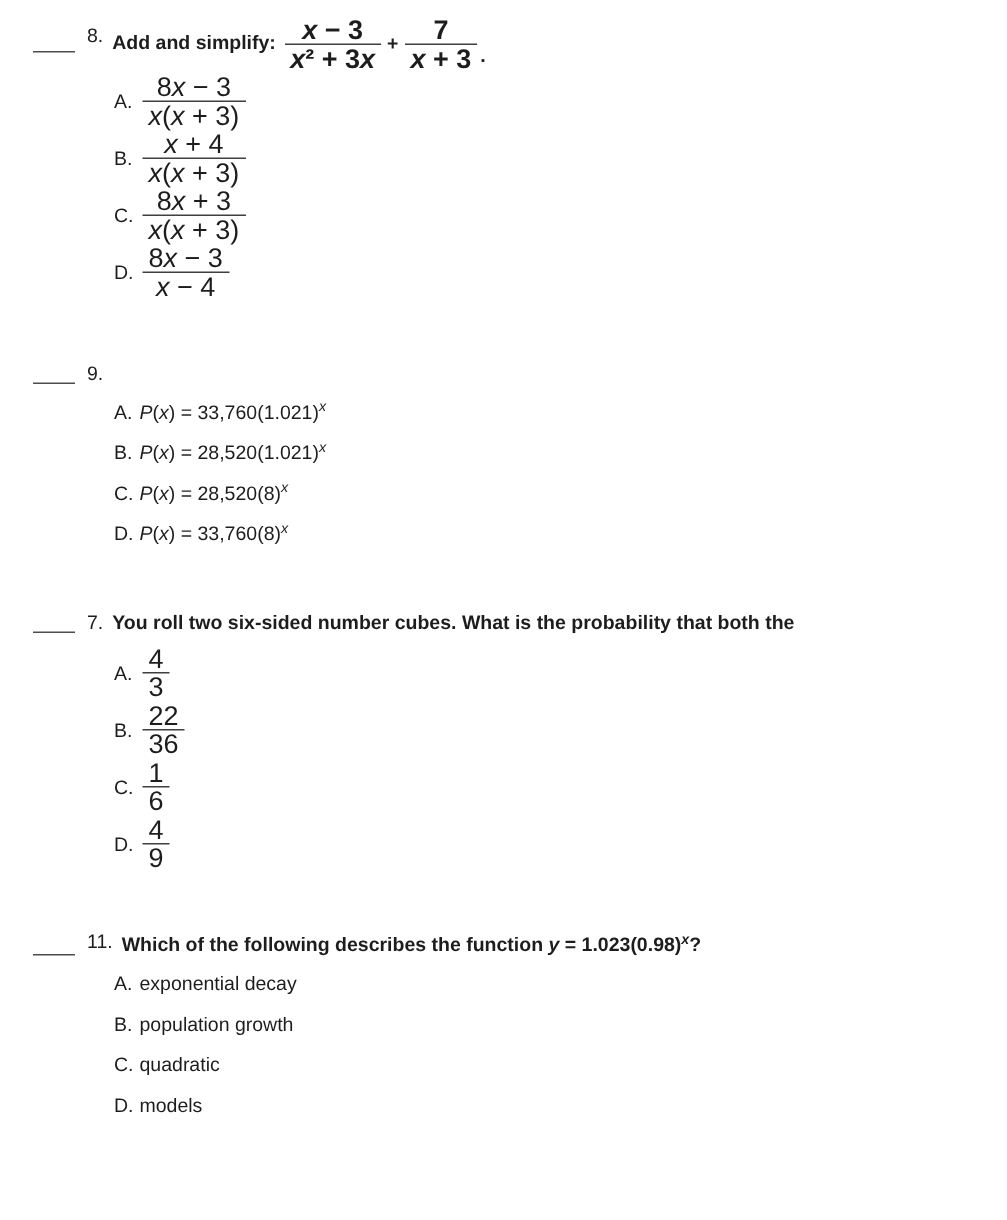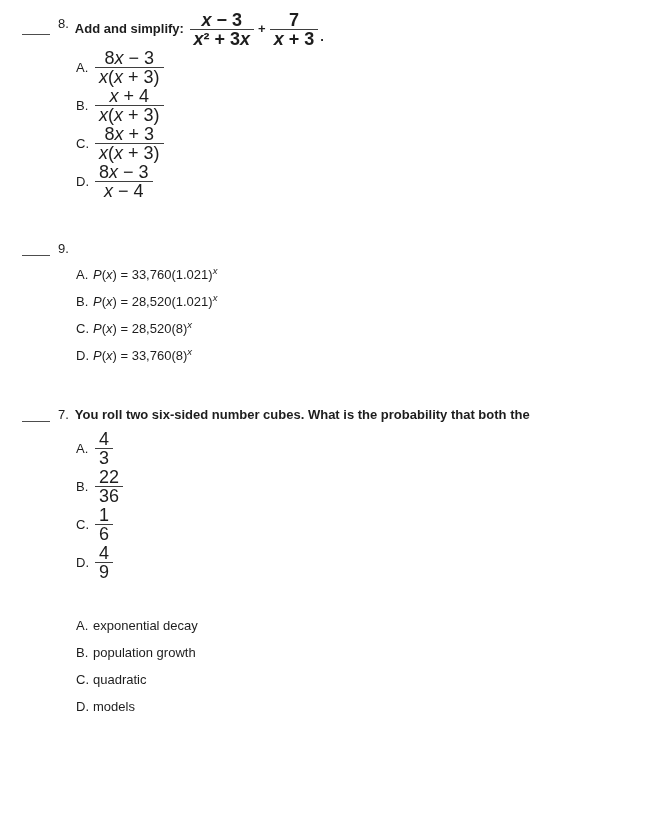--- a/index.html
+++ b/index.html
@@ -155,20 +155,27 @@
         <span class="opt-letter">D.</span>
         <span class="frac">
             <span class="num">4</span>
             <span class="den">9</span>
           </span>
       </div>
     </div>
   </div>
 
   <div class="question">
+    <div class="q-header">
+      <span class="blank"></span>
+      <span class="q-num raise">11.</span>
+      <div class="q-text">
+        <span>Which of the following describes the function </span><span><i>y</i> = 1.023(0.98)</span><sup class="exp"><i>x</i></sup><span>?</span>
+      </div>
+    </div>
     <div class="options">
       <div class="opt-row opt-text">
         <span class="opt-letter">A.</span>
         <span>exponential decay</span>
       </div>
       <div class="opt-row opt-text">
         <span class="opt-letter">B.</span>
         <span>population growth</span>
       </div>
       <div class="opt-row opt-text">

